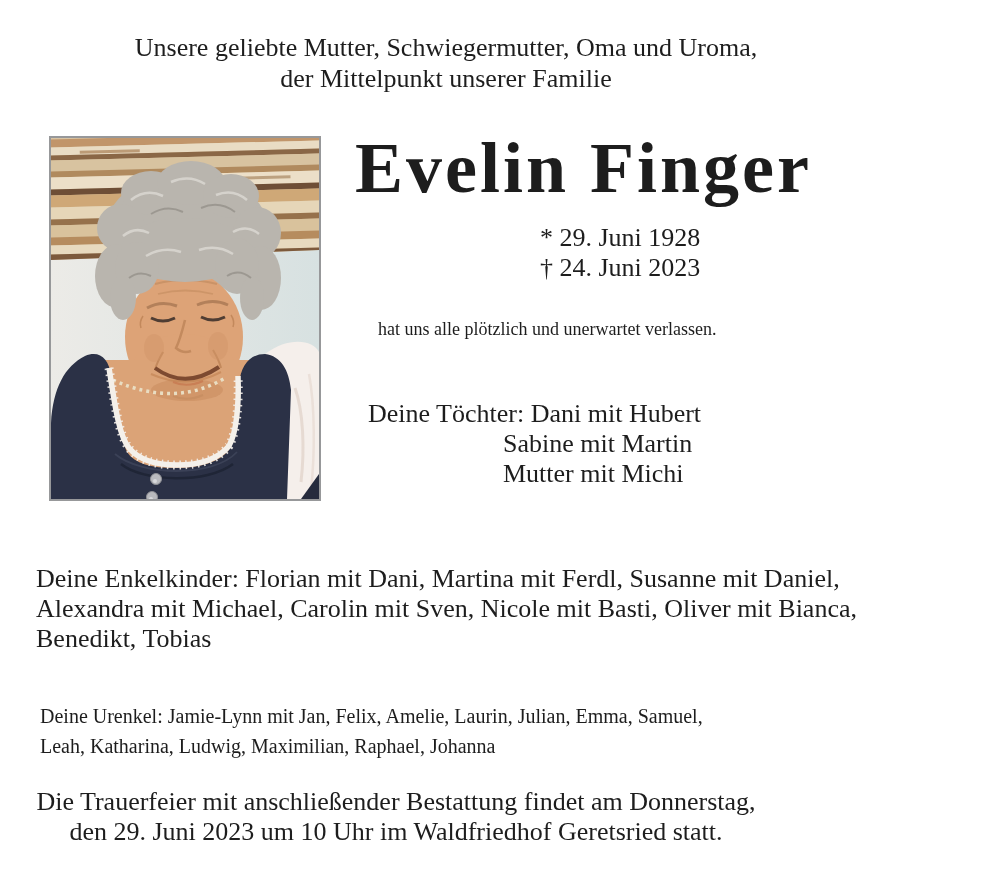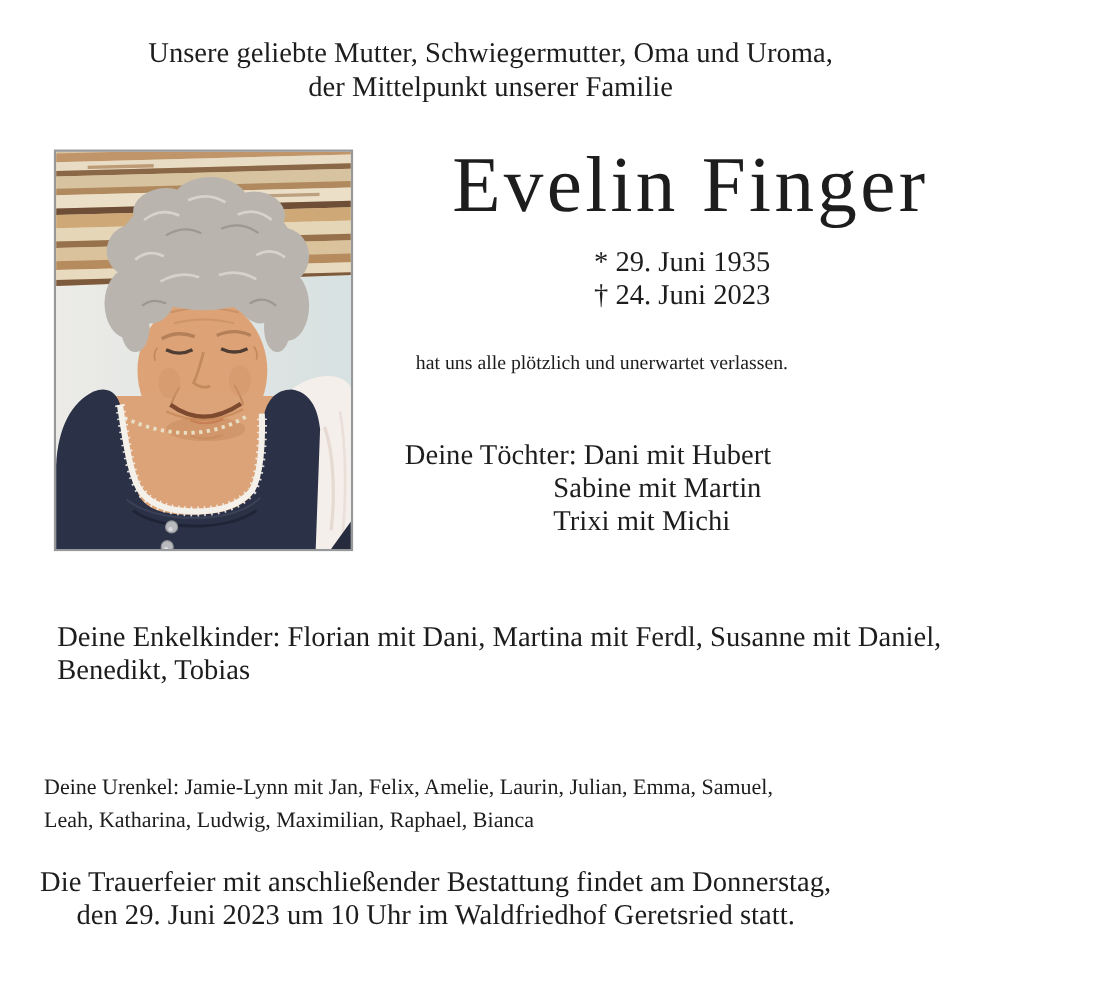--- a/index.html
+++ b/index.html
@@ -21,42 +21,42 @@
   .photo-frame {
     position: absolute; left: 49px; top: 136px;
     width: 272px; height: 365px;
     border: 2px solid #97989a; box-sizing: border-box;
     background: #e6eae8;
   }
   .photo-frame svg { display: block; }
 
   .name {
     position: absolute; left: 355px; top: 130px; width: 545px;
-    text-align: center; font-size: 72px; line-height: 76px;
-    letter-spacing: 3px; white-space: nowrap;
+    font-size: 72px; line-height: 76px;
+    letter-spacing: 3px; white-space: nowrap; font-weight: bold;
   }
 
   .dates {
     position: absolute; left: 540px; top: 223px;
     font-size: 26px; line-height: 30px;
   }
 
   .statement {
     position: absolute; left: 378px; top: 314px;
     font-size: 18px; line-height: 30px;
   }
 
   .mourning {
     position: absolute; left: 368px; top: 399px;
     font-size: 26px; line-height: 30px;
   }
   .mourning .indent { padding-left: 135px; }
 
   .grandchildren {
-    position: absolute; left: 52px; top: 564px;
+    position: absolute; left: 36px; top: 564px;
     font-size: 26px; line-height: 30px;
   }
   .great-grandchildren {
     position: absolute; left: 40px; top: 701px;
     font-size: 20px; line-height: 30px;
   }
   .funeral {
     position: absolute; left: 0; top: 787px; width: 792px;
     text-align: center; font-size: 26px; line-height: 30px;
   }
@@ -189,38 +189,39 @@
       <path d="M 176,138 Q 188,130 200,140"></path>
     </g>
 
     <polygon points="268,336 268,361 250,361" fill="#262b3d"></polygon>
   </svg>
 </div>
 
 <div class="name">Evelin Finger</div>
 
 <div class="dates">
-  <div class="line">* 29. Juni 1935</div>
+  <div class="line">* 29. Juni 1928</div>
   <div class="line">† 24. Juni 2023</div>
 </div>
 
 <div class="statement line">hat uns alle plötzlich und unerwartet verlassen.</div>
 
 <div class="mourning">
   <div class="line">Deine Töchter: Dani mit Hubert</div>
   <div class="line indent">Sabine mit Martin</div>
-  <div class="line indent">Trixi mit Michi</div>
+  <div class="line indent">Mutter mit Michi</div>
 </div>
 
 <div class="grandchildren">
   <div class="line">Deine Enkelkinder: Florian mit Dani, Martina mit Ferdl, Susanne mit Daniel,</div>
+  <div class="line">Alexandra mit Michael, Carolin mit Sven, Nicole mit Basti, Oliver mit Bianca,</div>
   <div class="line">Benedikt, Tobias</div>
 </div>
 
 <div class="great-grandchildren">
   <div class="line">Deine Urenkel: Jamie-Lynn mit Jan, Felix, Amelie, Laurin, Julian, Emma, Samuel,</div>
-  <div class="line">Leah, Katharina, Ludwig, Maximilian, Raphael, Bianca</div>
+  <div class="line">Leah, Katharina, Ludwig, Maximilian, Raphael, Johanna</div>
 </div>
 
 <div class="funeral">
   <div class="line">Die Trauerfeier mit anschließender Bestattung findet am Donnerstag,</div>
   <div class="line">den 29. Juni 2023 um 10 Uhr im Waldfriedhof Geretsried statt.</div>
 </div>
 
 </body></html>

